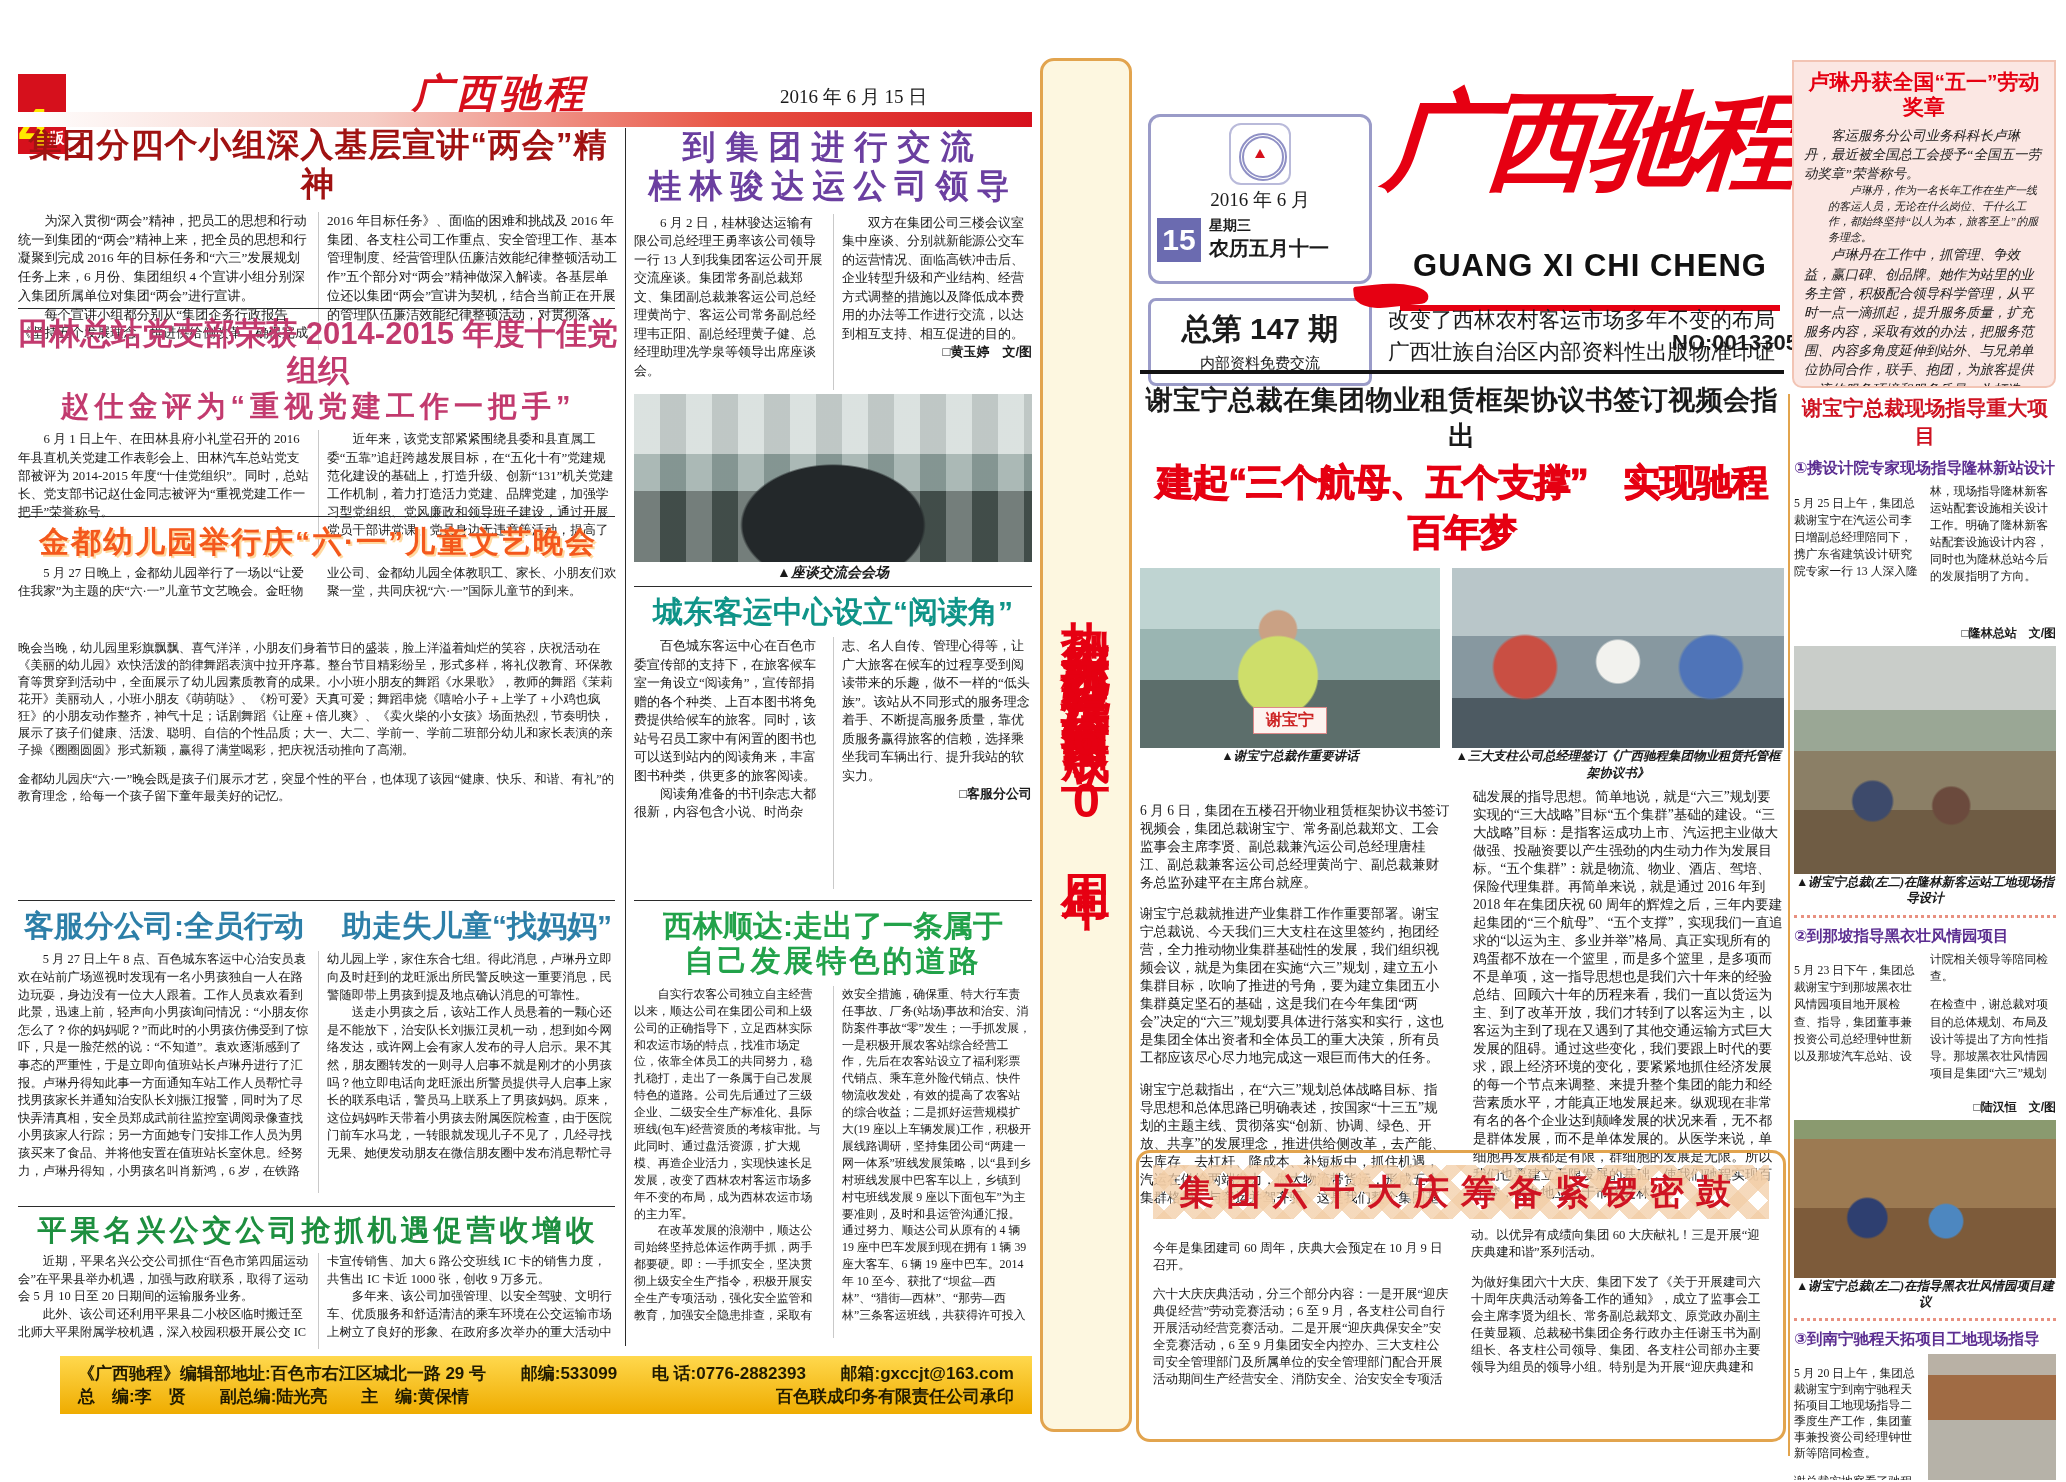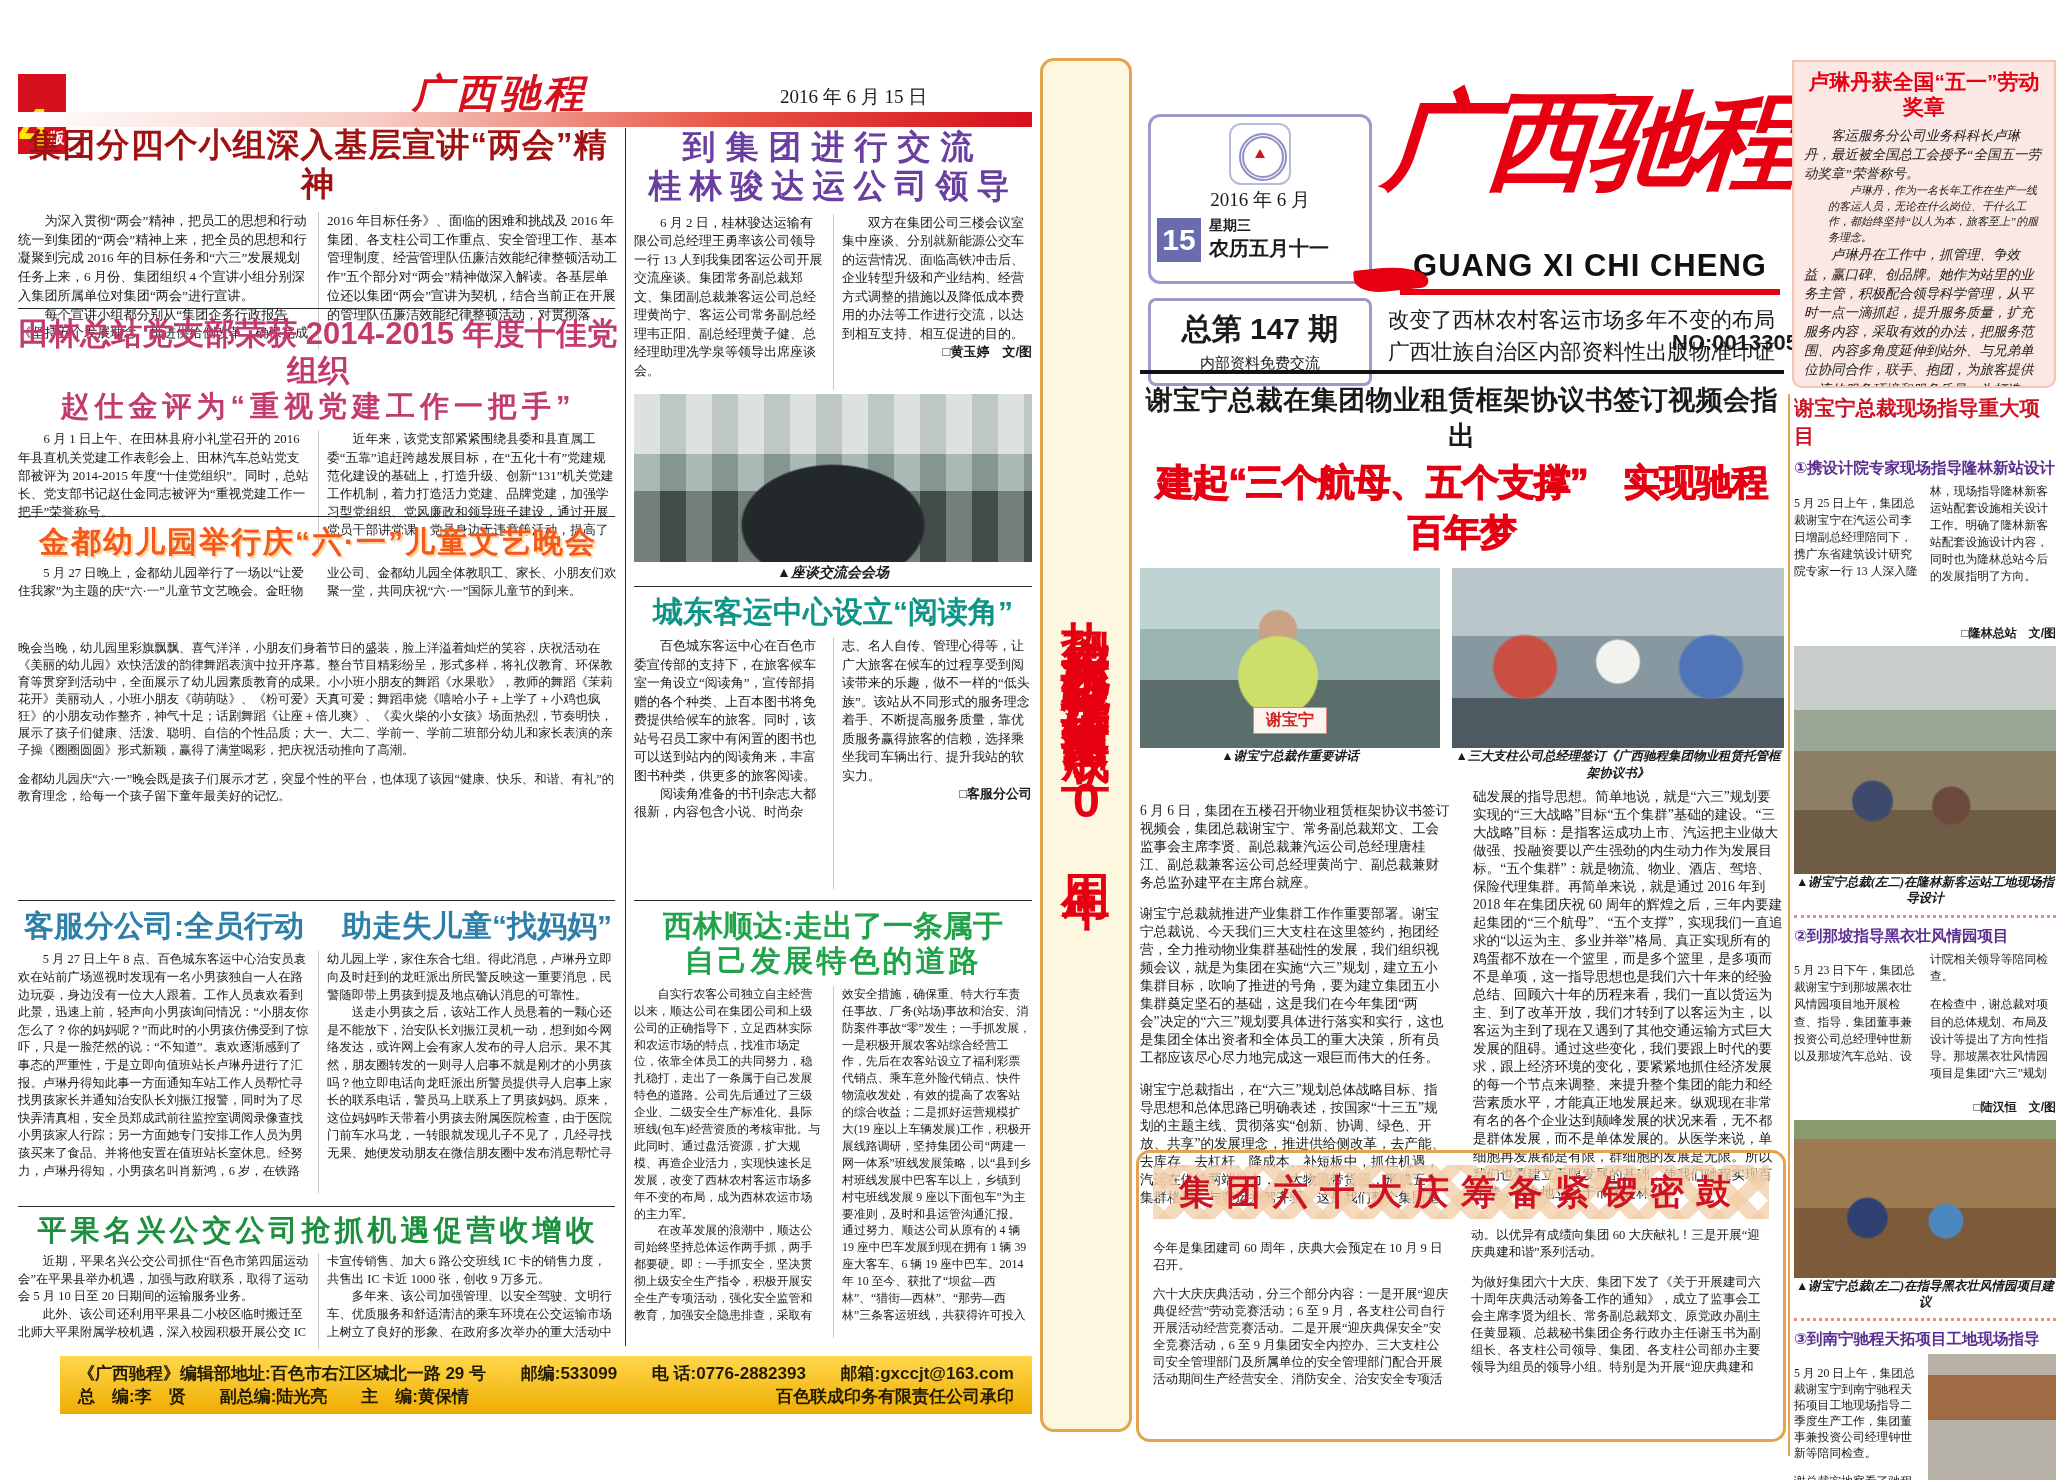--- a/index.html
+++ b/index.html
@@ -85,21 +85,21 @@
   .cal-lunar{font-size:20px;font-family:var(--sans);font-weight:700;}
   .issuebox{left:1148px;top:298px;width:224px;height:88px;border:3px solid #9a9bc8;border-radius:8px;
             box-sizing:border-box;text-align:center;padding-top:8px;}
   .issue-no{font-size:30px;font-weight:900;font-family:var(--sans);}
   .issue-note{font-size:15px;margin-top:4px;}
   .mast-title{left:1382px;top:58px;width:412px;height:186px;text-align:center;color:var(--red);
               font-size:108px;font-weight:900;font-style:italic;letter-spacing:-6px;line-height:1.55;
               font-family:var(--serif);transform:skewX(-4deg);}
   .mast-pinyin{left:1400px;top:248px;width:380px;text-align:center;font-family:var(--sans);
                font-weight:900;font-size:31px;letter-spacing:1px;color:#111;
-               border-bottom:6px solid var(--red);padding-bottom:5px;}
+               border-bottom:6px solid var(--red);padding-bottom:21px;}
   .mast-pinyin::before{content:"";position:absolute;left:-46px;bottom:-2px;width:74px;height:24px;
                background:var(--red);border-radius:4px 100% 10px 60%/4px 100% 10px 90%;transform:rotate(-6deg);}
   .mast-org{left:1388px;top:304px;width:400px;font-size:21.5px;line-height:1.5;}
   .serial{left:1672px;top:330px;font-family:var(--sans);font-weight:900;font-size:22px;}
   .blackrule{left:1140px;top:370px;width:644px;height:4px;background:#121212;}
   
   .award{left:1792px;top:60px;width:264px;height:328px;background:#fbe7e3;border:2px solid #f2c4b4;
          border-radius:0 0 10px 10px;box-sizing:border-box;padding:8px 10px;overflow:hidden;}
   .award .hl{color:var(--red);font-size:21px;margin-bottom:6px;}
   .award .body{font-size:13.5px;font-style:italic;line-height:1.5;}
@@ -117,21 +117,21 @@
          box-sizing:border-box;padding:8px 14px;overflow:hidden;}
   .anniv-label{font-family:var(--sans);font-weight:900;font-size:25px;}
   .anniv-band{margin-top:4px;height:54px;display:flex;align-items:center;justify-content:center;
       background:
         repeating-linear-gradient(45deg, rgba(242,205,166,.75) 0 14px, transparent 14px 28px),
         repeating-linear-gradient(-45deg, rgba(242,205,166,.75) 0 14px, transparent 14px 28px);}
   .anniv-hl{font-family:var(--sans);font-weight:900;font-size:35px;color:#cf1322;letter-spacing:12px;}
   .anniv-body{column-count:2;column-gap:20px;height:162px;overflow:hidden;font-size:12.6px;margin-top:8px;}
   
   .proj{left:1794px;top:394px;width:262px;height:1086px;overflow:hidden;}
-  .proj-hl{font-family:var(--sans);font-weight:900;font-size:20.5px;color:#cf1322;text-align:left;}
+  .proj-hl{font-family:var(--sans);font-weight:900;font-size:20.5px;color:#cf1322;text-align:center;}
   .proj-item-title{font-family:var(--sans);font-weight:900;font-size:15.5px;color:#5b2d90;margin-top:8px;}
   .proj-body{column-count:2;column-gap:10px;font-size:11.8px;overflow:hidden;margin-top:4px;}
   .proj-body p{line-height:1.45;}
   .proj .caption{font-size:12.5px;line-height:1.3;}
   .dotted{border-top:3px dotted #e89080;margin:8px 0;}
   .vline{border-left:1.5px solid #2b2b2b;}
   .vline-orange{border-left:2px solid var(--frame);}
 </style>
 </head>
 <body>

